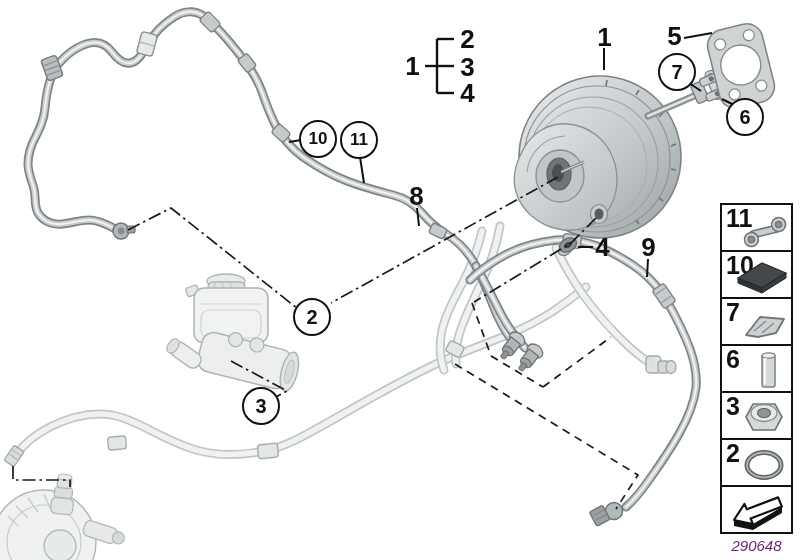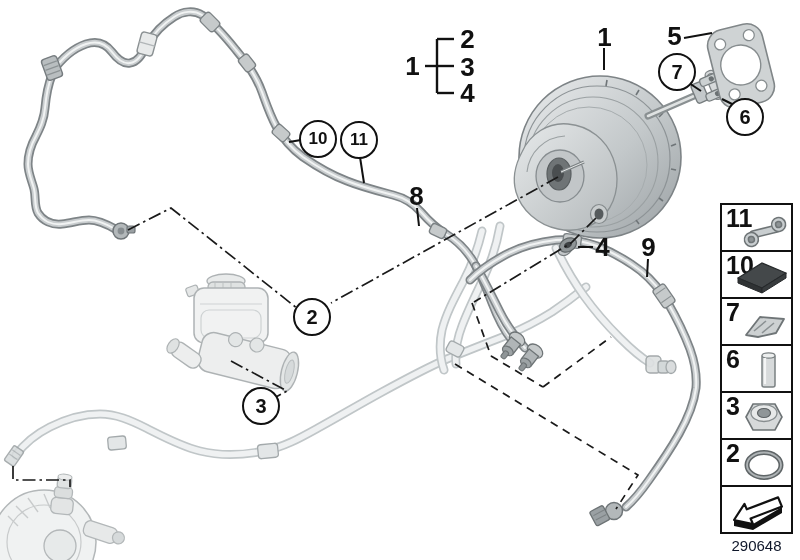--- a/index.html
+++ b/index.html
@@ -23,21 +23,21 @@
   .cc{position:absolute;transform:translate(-50%,-50%);width:34px;height:34px;border:2.4px solid #111;
       border-radius:50%;background:#fff;display:flex;align-items:center;justify-content:center;
       font-weight:700;font-size:20px;color:#111;}
   .cc.two{font-size:17px;}
   
   .lbox{position:absolute;left:720px;width:73px;height:49px;border:2px solid #111;
         box-sizing:border-box;background:#fff;}
   .lnum{position:absolute;left:4px;top:0px;font-weight:700;font-size:25px;color:#111;line-height:1.1;}
   .licon{position:absolute;right:1px;bottom:1px;}
   .footer-num{position:absolute;left:720px;top:537px;width:73px;text-align:center;
-              font-size:15px;color:#0f172a;}
+              font-size:15px;color:#701a75;font-style:italic;}
 </style>
 </head>
 <body>
 
 <div class="stage">
 
   <svg class="art" viewBox="0 0 800 560" xmlns="http://www.w3.org/2000/svg">
     <defs>
       <linearGradient id="drumG" x1="0" y1="0" x2="1" y2="1">
         <stop offset="0" stop-color="#e9ebec"></stop>

